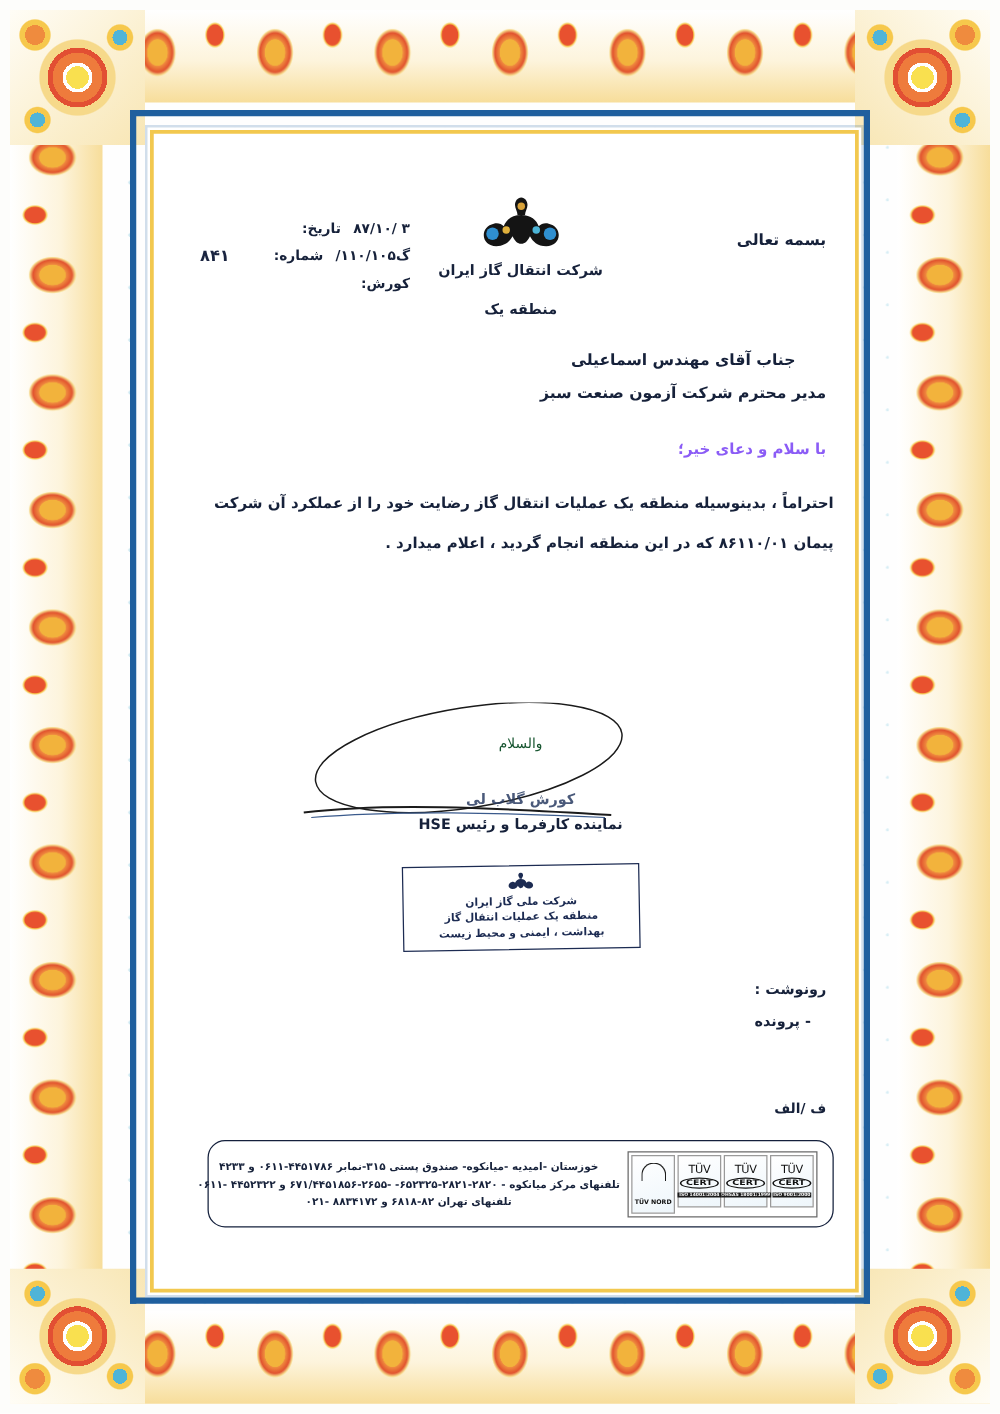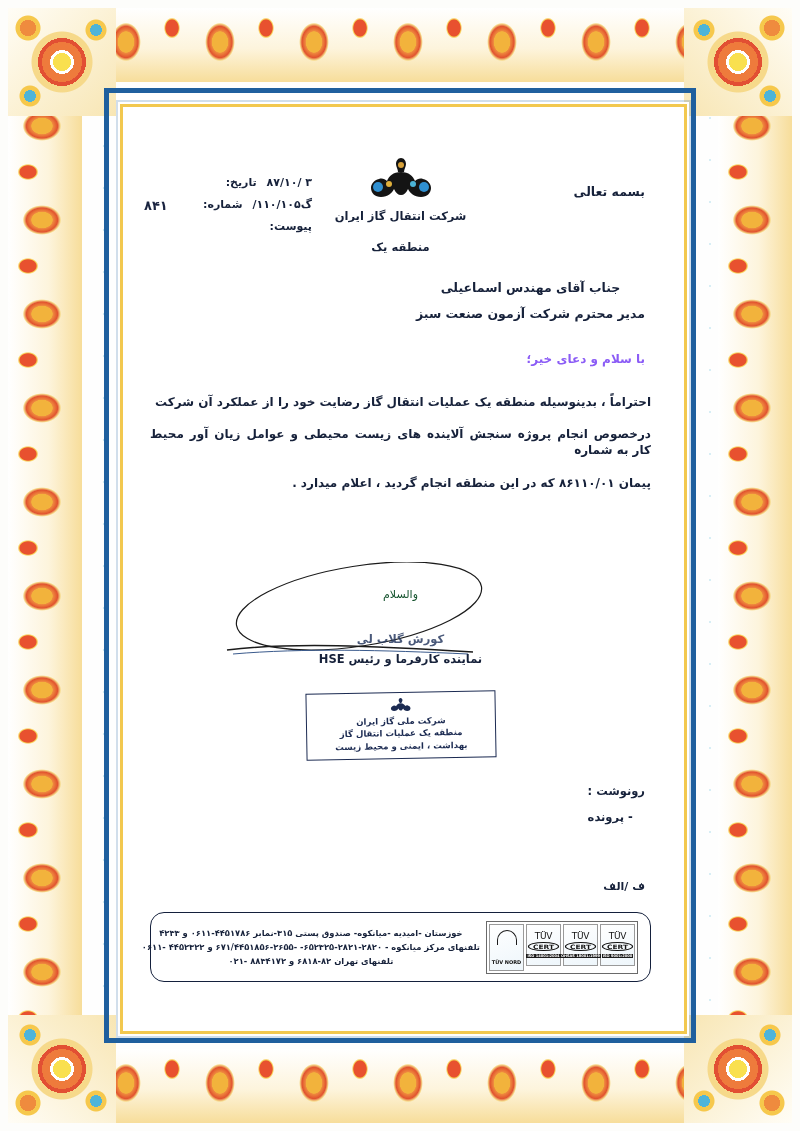--- a/index.html
+++ b/index.html
@@ -68,21 +68,21 @@
     background:#ffffff;
   }
   .sheet-frame{
     position:absolute;left:120px;top:104px;width:561px;height:924px;
     border:3px solid #f2c84f;
     box-shadow:0 0 0 2px #fff, 0 0 0 4px #1f5f9e33;
     background:#fff;
   }
 
   
-  .letter{position:absolute;left:128px;top:112px;width:545px;height:908px;color:#18243d;}
+  .letter{position:absolute;left:144px;top:112px;width:545px;height:908px;color:#18243d;}
 
   .hdr{position:absolute;top:30px;left:0;width:545px;height:120px;}
 
   .bismillah{
     position:absolute;right:28px;top:42px;font-size:12.5px;font-weight:bold;
     letter-spacing:.3px;color:#16213a;
   }
 
   .logo-block{position:absolute;left:50%;top:12px;transform:translateX(-50%);text-align:center;width:190px;}
   .logo-mark{height:52px;display:flex;align-items:center;justify-content:center;}
@@ -204,36 +204,35 @@
       <div class="meta">
         <div class="meta-row">
           <span class="lbl">۳ /۸۷/۱۰</span>
           <span class="lbl" style="margin-right:6px">تاریخ:</span>
         </div>
         <div class="meta-row">
           <span class="lbl">گ۱۱۰/۱۰۵/</span>
           <span class="lbl" style="margin-right:6px">شماره:</span>
         </div>
         <div class="meta-row">
-          <span class="lbl">پیوست:</span>
+          <span class="lbl">کورش:</span>
         </div>
         <div class="meta-num-over">۸۴۱</div>
       </div>
     </div>
 
     <div class="addr">
       <div>جناب آقای مهندس اسماعیلی</div>
       <div>مدیر محترم شرکت آزمون صنعت سبز</div>
     </div>
 
     <div class="salutation">با سلام و دعای خیر؛</div>
 
     <div class="body">
       <p>احتراماً ، بدینوسیله منطقه یک عملیات انتقال گاز رضایت خود را از عملکرد آن شرکت</p>
-      <p>درخصوص انجام پروژه سنجش آلاینده های زیست محیطی و عوامل زیان آور محیط کار به شماره</p>
       <p>پیمان ۸۶۱۱۰/۰۱ که در این منطقه انجام گردید ، اعلام میدارد .</p>
     </div>
 
     <div class="sign">
       <svg class="scribble" viewBox="0 0 270 105" aria-hidden="true">
         <ellipse cx="136" cy="44" rx="124" ry="40" fill="none" stroke="#1b1b1b" stroke-width="1.2" transform="rotate(-9 136 44)"></ellipse>
         <path d="M4 88 C70 80,150 84,250 90" fill="none" stroke="#1b1b1b" stroke-width="1.6"></path>
         <path d="M10 92 C80 86,160 88,245 92" fill="none" stroke="#3a5a8c" stroke-width="1"></path>
       </svg>
       <div class="valsalam">والسلام</div>

